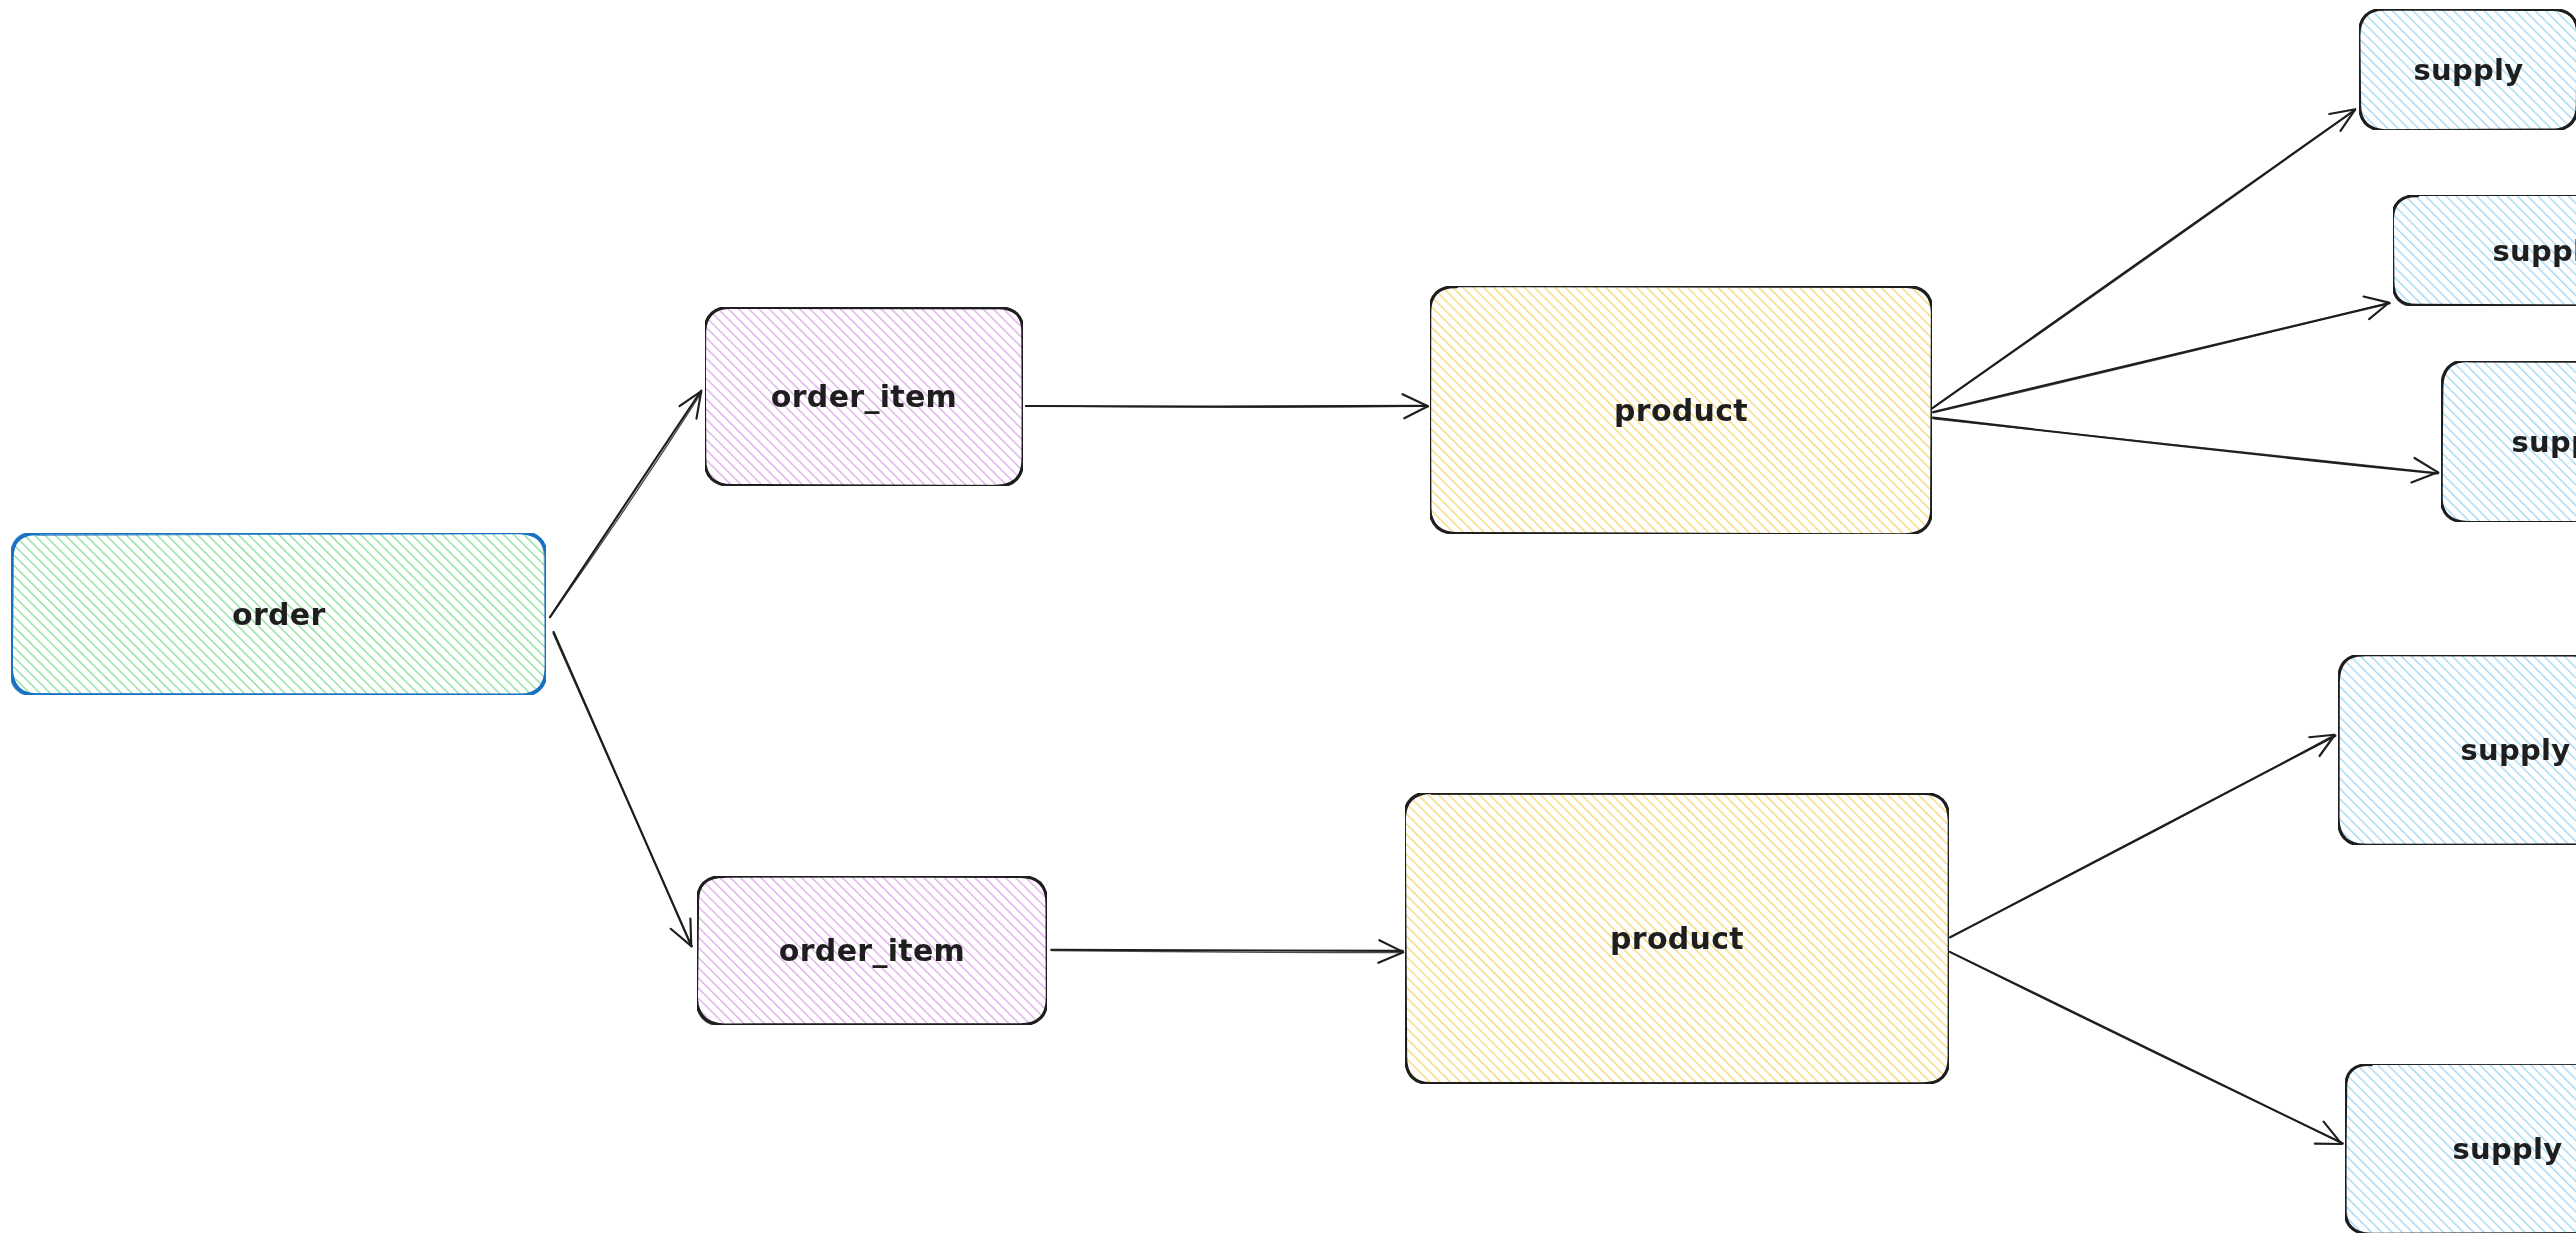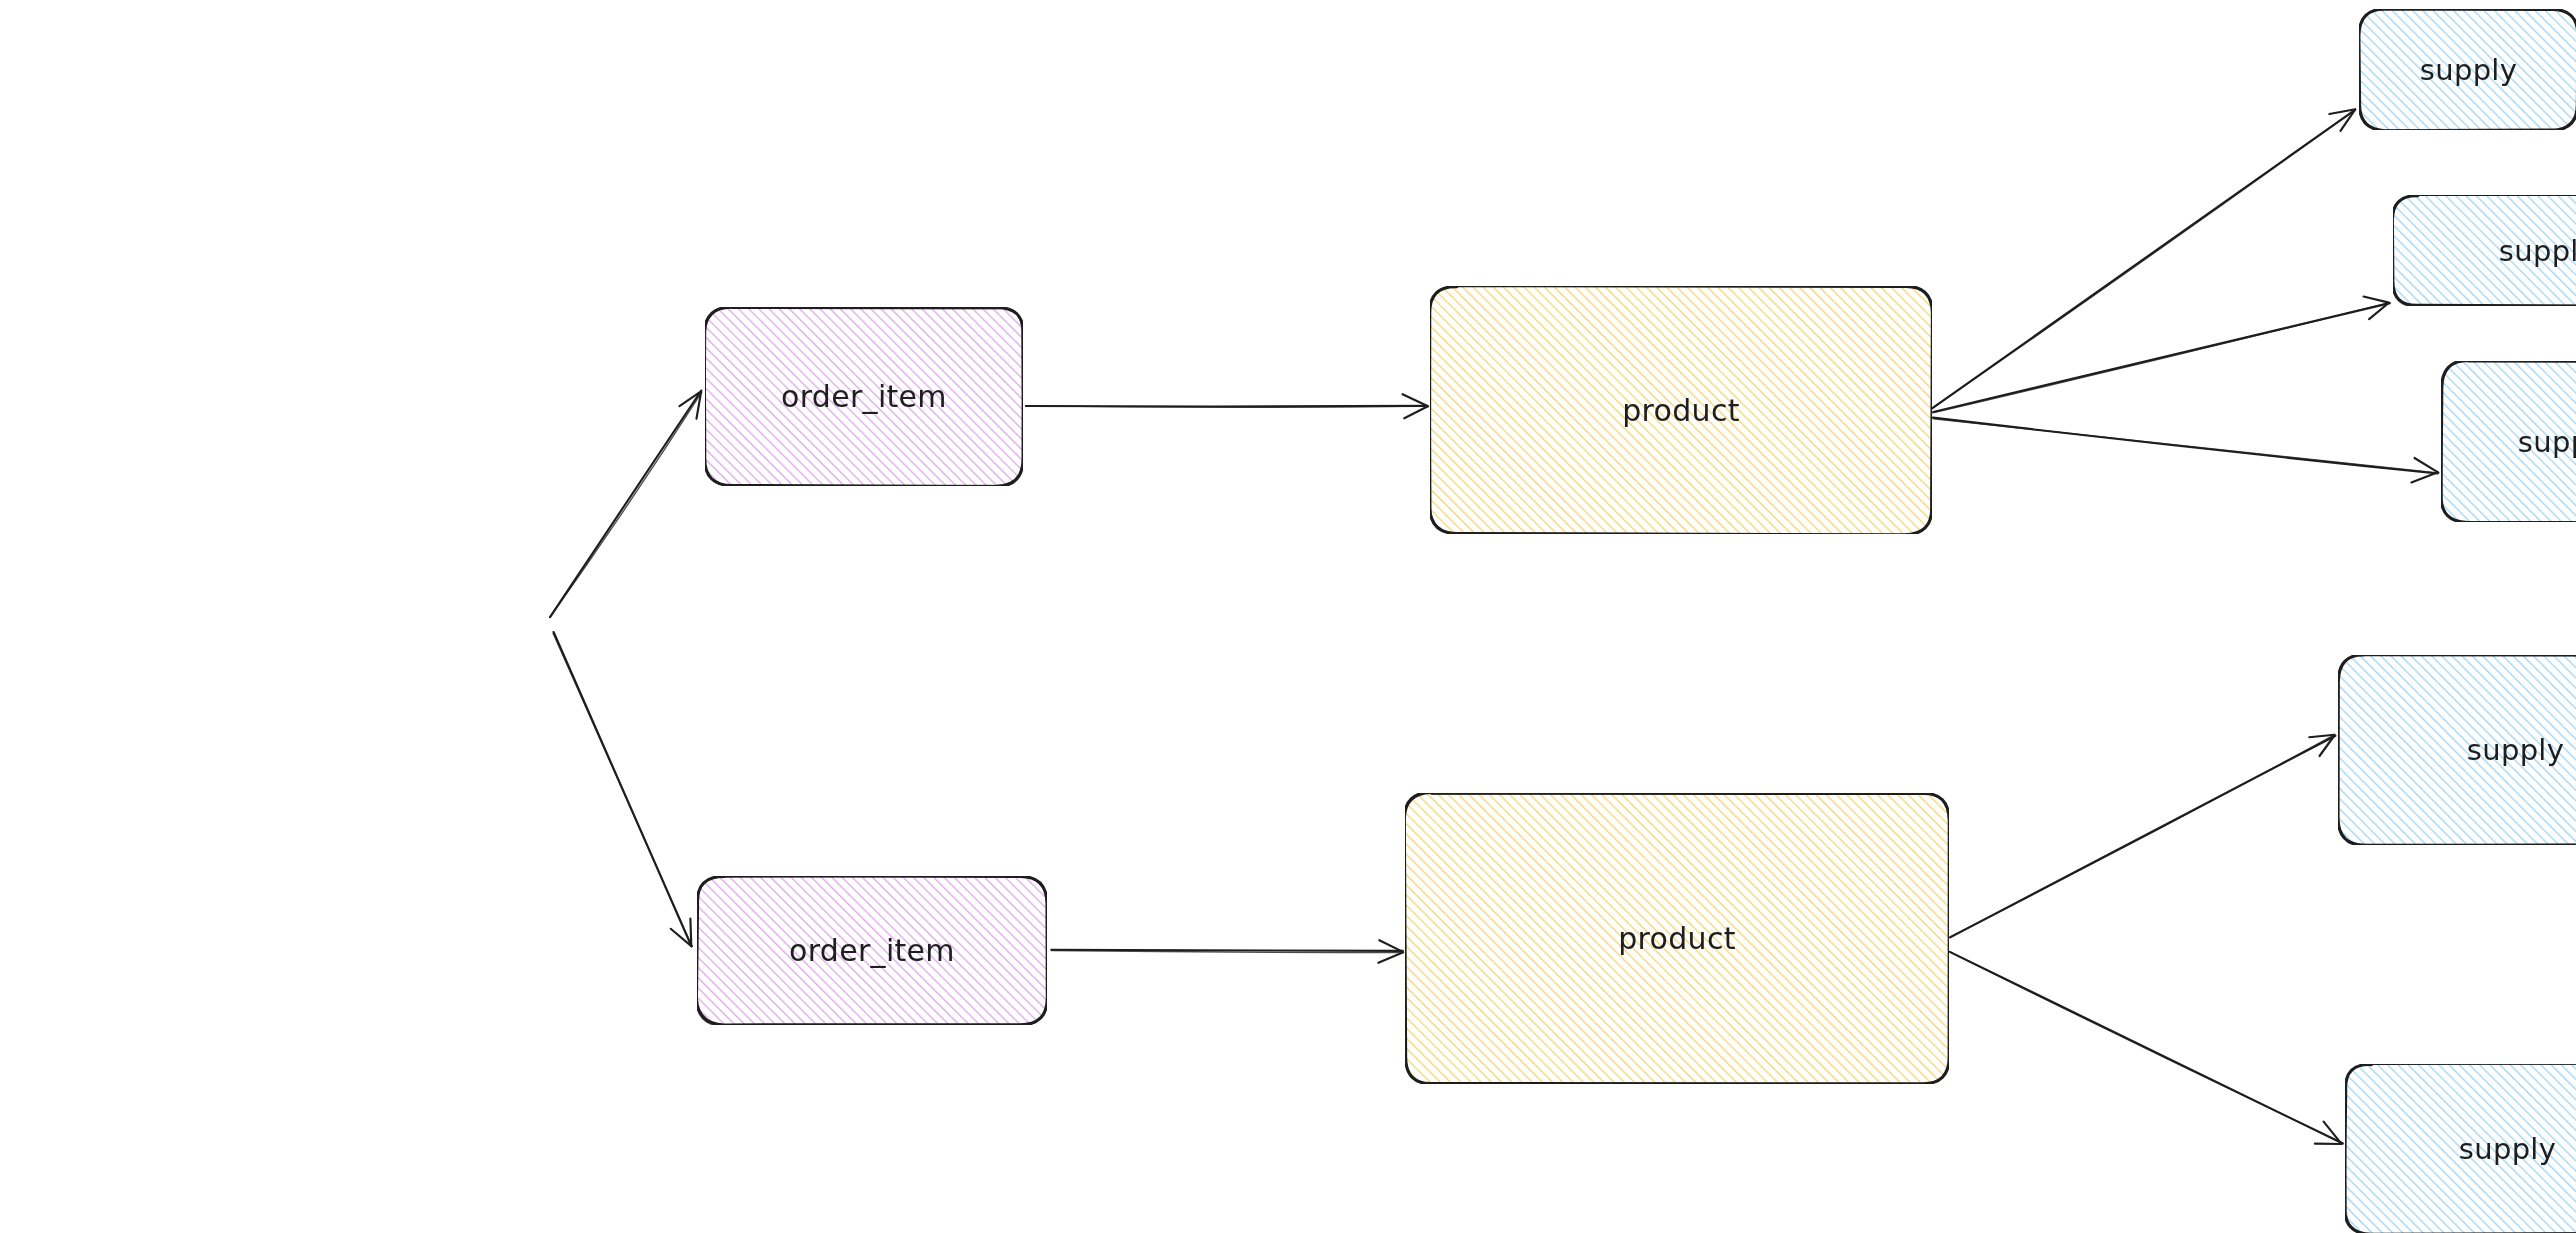--- a/index.html
+++ b/index.html
@@ -1,21 +1,21 @@
 <!DOCTYPE html>
 <html style="font-size:8.2px"><head>
 <meta charset="utf-8">
 <style>
   html,body{margin:0;padding:0;background:#ffffff;}
   body{width:2700px;height:1233px;overflow:hidden;font-family:"DejaVu Sans",sans-serif;}
   #canvas{position:relative;width:2700px;height:1233px;background:#ffffff;}
   #edges{position:absolute;left:0;top:0;width:2700px;height:1233px;pointer-events:none;}
   .node{position:absolute;box-sizing:border-box;display:flex;align-items:center;justify-content:center;}
   .node .shape{position:absolute;left:0;top:0;width:100%;height:100%;}
-  .node .label{position:relative;z-index:3;color:#1e1e1e;white-space:nowrap;font-family:"DejaVu Sans",sans-serif;font-weight:400;letter-spacing:0.3px;}
+  .node .label{position:relative;z-index:3;color:#1e1e1e;white-space:nowrap;font-family:"DejaVu Sans",sans-serif;font-weight:700;letter-spacing:0.3px;}
 </style>
 </head>
 <body>
 
 <div id="canvas">
   <svg id="edges" viewBox="0 0 5240 2394">
       <g>
         <path d="M 1066.6983052495393 1198.1713864804112 Q 1213.863159533927 979.0840071524769 1359.8326386221836 759.2137484556129" fill="none" stroke="#1e1e1e" stroke-width="4.2" stroke-linecap="round" opacity="1"></path>
         <path d="M 1066.7834601405932 1198.591758370675 Q 1220.0008817331789 981.7516040320834 1361.0922005190944 761.828565599317" fill="none" stroke="#1e1e1e" stroke-width="2.6" stroke-linecap="round" opacity="0.8"></path>
         <path d="M 1318.1207442903853 788.7055723414994 L 1359.1860604289388 760.4727426478512" fill="none" stroke="#1e1e1e" stroke-width="4.2" stroke-linecap="round"></path>
@@ -63,20 +63,34 @@
         <path d="M 4482.525476572455 1431.3655059489786 L 4531.180832982381 1426.5056731402901" fill="none" stroke="#1e1e1e" stroke-width="4.2" stroke-linecap="round"></path>
         <path d="M 4502.420273782559 1467.8487455676025 L 4530.588548660319 1429.0414696533892" fill="none" stroke="#1e1e1e" stroke-width="4.2" stroke-linecap="round"></path>
       </g>
       <g>
         <path d="M 3784.4612083437205 1848.1799355755468 Q 4167.668803089465 2035.2561909479998 4547.61342764069 2220.3492312442277" fill="none" stroke="#1e1e1e" stroke-width="4.2" stroke-linecap="round" opacity="1"></path>
         <path d="M 3785.8159284600133 1848.5206975948627 Q 4163.680948176791 2037.7481154987902 4546.670611382774 2218.9897298817473" fill="none" stroke="#1e1e1e" stroke-width="2.6" stroke-linecap="round" opacity="0.8"></path>
         <path d="M 4510.323567471671 2177.6319068728103 L 4545.221424639561 2221.003436477158" fill="none" stroke="#1e1e1e" stroke-width="4.2" stroke-linecap="round"></path>
         <path d="M 4493.325174525001 2220.341145297828 L 4544.600021719979 2221.2767133427674" fill="none" stroke="#1e1e1e" stroke-width="4.2" stroke-linecap="round"></path>
       </g>
     </svg>
+<div class="node" style="left: 11.3px; top: 533px; width: 535px; height: 162px;">
+      <svg class="shape" viewBox="0 0 1038 315" preserveAspectRatio="none">
+        <defs>
+          <pattern id="hatch-order" width="14" height="14" patternUnits="userSpaceOnUse" patternTransform="rotate(-45)">
+            <line x1="0" y1="0" x2="0" y2="14" stroke="#8ce0a0" stroke-width="5.5"></line>
+          </pattern>
+        </defs>
+        <path d="M 53.07 0.45 L 984.97 0.03 Q 1038.17 0.8 1038.34 53.02 L 1037 263.22 Q 1039 313.83 986.45 315.14 L 51.63 314.85 Q -0.17 315.28 -0.74 261.99 L -0.58 52.5 Q 0.36 -0.71 53.11 -0.98 Z" fill="#ffffff" stroke="none"></path>
+        <path d="M 51.35 0.88 L 987 -1.19 Q 1038.04 0.5 1036.96 52.39 L 1037.04 262.25 Q 1038.51 314.26 986.43 313.81 L 52.99 314.07 Q -0.92 315.69 0.01 262.12 L -0.82 52.97 Q 0.31 -1.14 52.96 0.98 Z" fill="url(#hatch-order)" stroke="none"></path>
+        <path d="M 52.39 -1.43 L 985.63 -0.97 Q 1038.58 -0.47 1039.38 50.48 L 1038.74 261.88 Q 1037.99 316.45 985.33 316.53 L 50.51 315.04 Q 1.08 315.63 0.17 261.81 L 1.41 53.09 Q 0.19 -1.57 53.11 0.74 Z" fill="none" stroke="#1971c2" stroke-width="7" stroke-linecap="round" stroke-linejoin="round" opacity="1"></path>
+        <path d="M 51.84 2.38 L 986.97 -1.81 Q 1038.53 -1.28 1037.05 50.08 L 1039.77 263.49 Q 1037.78 317.49 983.54 315.03 L 50.09 315.11 Q -2.25 315.12 0.18 265.59 L 1.63 50.48 Q -0.76 -1.95 50.45 0.5 Z" fill="none" stroke="#1971c2" stroke-width="7" stroke-linecap="round" stroke-linejoin="round" opacity="0.65"></path>
+      </svg>
+      <span class="label" style="font-size: 30px;">order</span>
+    </div>
     <div class="node" style="left: 705px; top: 307px; width: 318px; height: 179px;">
       <svg class="shape" viewBox="0 0 618 348" preserveAspectRatio="none">
         <defs>
           <pattern id="hatch-order_item_1" width="14" height="14" patternUnits="userSpaceOnUse" patternTransform="rotate(-45)">
             <line x1="0" y1="0" x2="0" y2="14" stroke="#e0aeea" stroke-width="5.5"></line>
           </pattern>
         </defs>
         <path d="M 52.37 -0.83 L 565.89 -0.99 Q 618.76 -0.38 617.8 52.45 L 617.29 295.22 Q 617.69 347.56 566.49 348.44 L 51.82 348.39 Q -0.26 348.36 0.31 295.34 L -0.92 50.92 Q 0.16 -0.19 53.02 -0.62 Z" fill="#ffffff" stroke="none"></path>
         <path d="M 52.85 0.77 L 567.01 -0.66 Q 619.1 -0.88 617.79 52.59 L 619.06 296.84 Q 617.34 347.4 567.01 347.49 L 52.13 347.83 Q 0.29 349.18 -0.91 296.36 L -1 51.88 Q -0.22 -0.07 50.88 0.11 Z" fill="url(#hatch-order_item_1)" stroke="none"></path>
         <path d="M 52.73 0.98 L 566.88 1.27 Q 619.05 0.28 618.65 50.7 L 618.11 294.47 Q 618.38 347.49 566.95 349.03 L 52.87 346.91 Q -0.65 346.91 -0.47 294.75 L -1.51 52.77 Q -0.25 -0.39 52.29 0.3 Z" fill="none" stroke="#1e1e1e" stroke-width="6" stroke-linecap="round" stroke-linejoin="round" opacity="1"></path>

